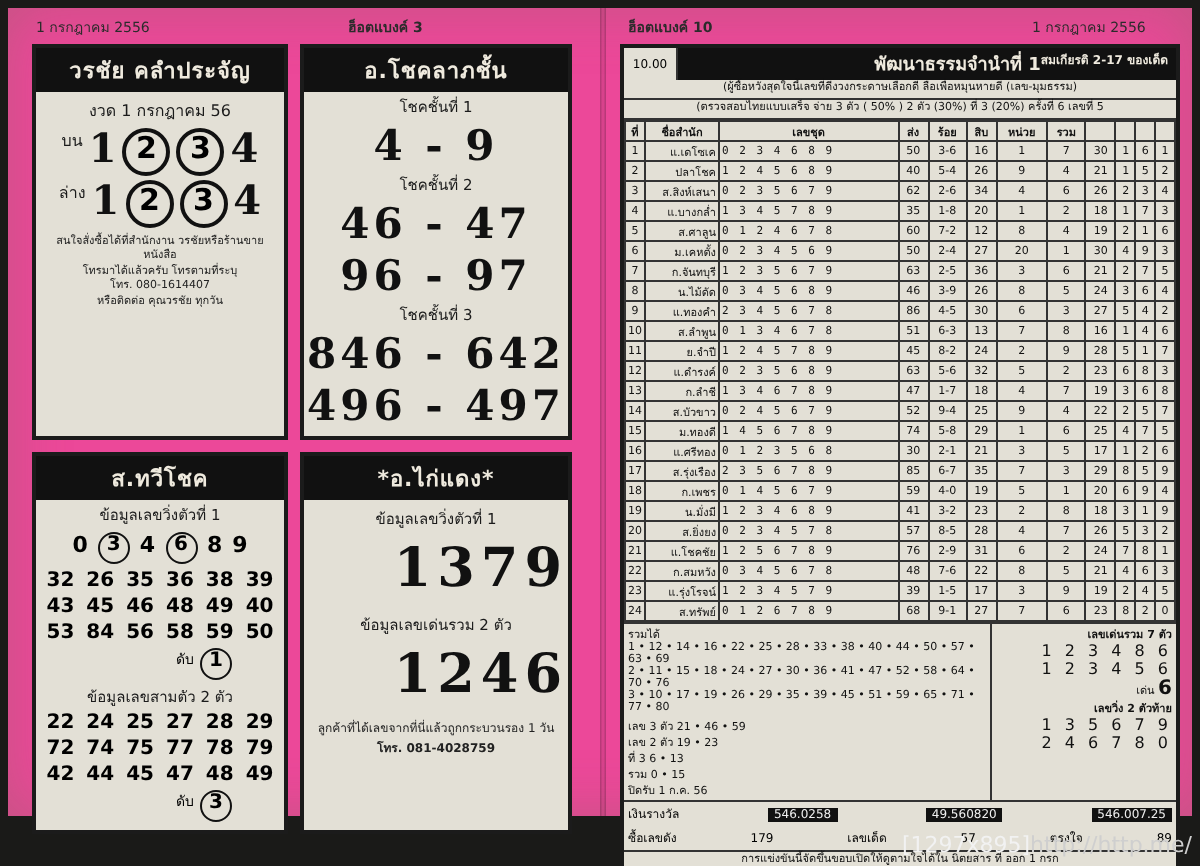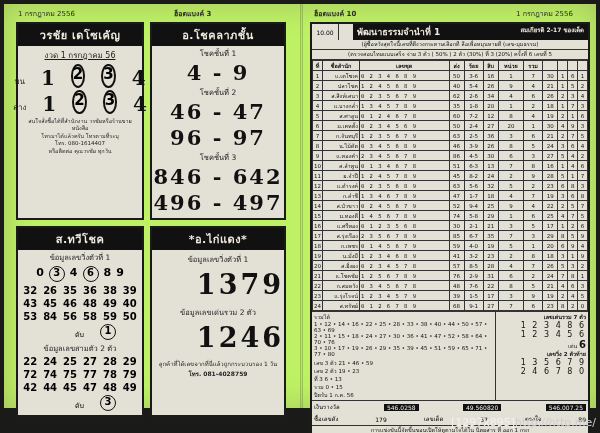--- a/index.html
+++ b/index.html
@@ -1,43 +1,43 @@
 <!DOCTYPE html>
 <html><head>
 <meta charset="utf-8">
 <style>
   html,body{margin:0;padding:0;background:#000;}
   body{width:600px;height:433px;font-family:"DejaVu Sans","Liberation Sans",sans-serif;}
   #page{position:relative;width:600px;height:433px;background:#1a1a18;overflow:hidden;}
 
   
-  .paper{position:absolute;top:4px;left:4px;width:592px;height:404px;background:#bef264;
+  .paper{position:absolute;top:4px;left:4px;width:592px;height:404px;background:#ec4899;
          box-shadow:inset 0 0 30px rgba(120,110,90,.35);}
   .paper:before{content:"";position:absolute;left:296px;top:0;width:3px;height:100%;
          background:linear-gradient(90deg,rgba(0,0,0,.25),rgba(0,0,0,.05),rgba(0,0,0,.25));}
 
   .hdr{position:absolute;font-size:7px;color:#2b2b2b;white-space:nowrap;}
   .hdr.b{font-weight:bold;}
 
   .leftcol{position:absolute;left:12px;top:18px;width:270px;}
   .rightcol{position:absolute;left:306px;top:18px;width:280px;}
 
   .box{position:relative;border:2px solid #1b1b1b;background:#e3e0d6;box-sizing:border-box;}
   .titlebar{background:#111;color:#efeade;text-align:center;font-weight:bold;
             font-size:11px;padding:2px 0;letter-spacing:.5px;}
-  .center{text-align:center;text-decoration:underline;}
+  .center{text-align:center;}
   .sm{font-size:7px;}
 
   
   .row{display:flex;gap:6px;}
   .bx1{width:128px;}
   .bx2{width:136px;}
 
   .label-th{font-size:8px;color:#1b1b1b;}
-  .numline{display:flex;justify-content:center;align-items:flex-end;gap:16px;margin:2px 0;}
+  .numline{display:flex;justify-content:center;align-items:flex-start;gap:3px;margin:2px 0;}
   .bignum{font-size:20px;font-weight:bold;font-family:"DejaVu Serif","Liberation Serif",serif;color:#111;line-height:1;}
   .circ{display:inline-block;border:2px solid #111;border-radius:50%;
         width:20px;height:20px;line-height:17px;text-align:center;font-size:15px;font-weight:bold;}
   .circ.sm{width:14px;height:14px;line-height:12px;font-size:10px;border-width:1px;}
 
   .addr{font-size:5.5px;line-height:1.35;color:#222;padding:2px 3px;text-align:center;}
 
   .bigpair{font-size:21px;font-weight:bold;letter-spacing:2px;color:#111;
            font-family:"DejaVu Serif","Liberation Serif",serif;text-align:center;margin:1px 0;}
   .sub-th{font-size:7.5px;text-align:center;color:#1b1b1b;margin-top:1px;}
@@ -81,21 +81,21 @@
     <div class="hdr" style="left:14px;top:4px;">1 กรกฎาคม 2556</div>
     <div class="hdr b" style="left:170px;top:4px;">ฮ็อตแบงค์ 3</div>
     <div class="hdr b" style="left:310px;top:4px;">ฮ็อตแบงค์ 10</div>
     <div class="hdr" style="left:512px;top:4px;">1 กรกฎาคม 2556</div>
 
     <div class="leftcol">
 
       <div class="row">
 
         <div class="box bx1">
-          <div class="titlebar">วรชัย เดโซเคัญ</div>
+          <div class="titlebar">วรชัย คลำประจัญ</div>
           <div class="center label-th" style="margin:3px 0 1px;">งวด 1 กรกฎาคม 56</div>
 
           <div class="numline">
             <span class="label-th">บน</span>
             <span class="bignum">1</span>
             <span class="circ">2</span>
             <span class="circ">3</span>
             <span class="bignum">4</span>
           </div>
 
@@ -212,21 +212,21 @@
         </div>
       </div>
     </div>
 
     <div class="rightcol">
       <div class="box">
 
         <div style="display:flex;align-items:stretch;">
           <div style="width:26px;border-right:1px solid #333;display:flex;align-items:center;justify-content:center;font-size:6px;">10.00</div>
           <div style="flex:1;">
-            <div class="rtitle" style="display:flex;justify-content:space-between;padding:1px 4px;margin-left:14px;">
+            <div class="rtitle" style="display:flex;justify-content:flex-end;padding:1px 4px;">
               <span>พัฒนาธรรมจำนำที่ 1</span>
               <span style="font-size:6px;">สมเกียรติ 2-17 ของเด็ด</span>
             </div>
           </div>
         </div>
 
         <div class="rsub" style="border-bottom:1px solid #333;padding:1px;">(ผู้ซื้อหวังสุดใจนี้เลขที่ดีงวงกระดาษเลือกดี ลือเพื่อหมุนหายดี (เลข-มุมธรรม)</div>
         <div class="rsub" style="border-bottom:1px solid #333;padding:1px;">(ตรวจสอบไทยแบบเสร็จ จ่าย 3 ตัว ( 50% )  2 ตัว (30%)  ที่ 3 (20%)      ครั้งที่ 6  เลขที่ 5</div>
 
         <table class="main">

